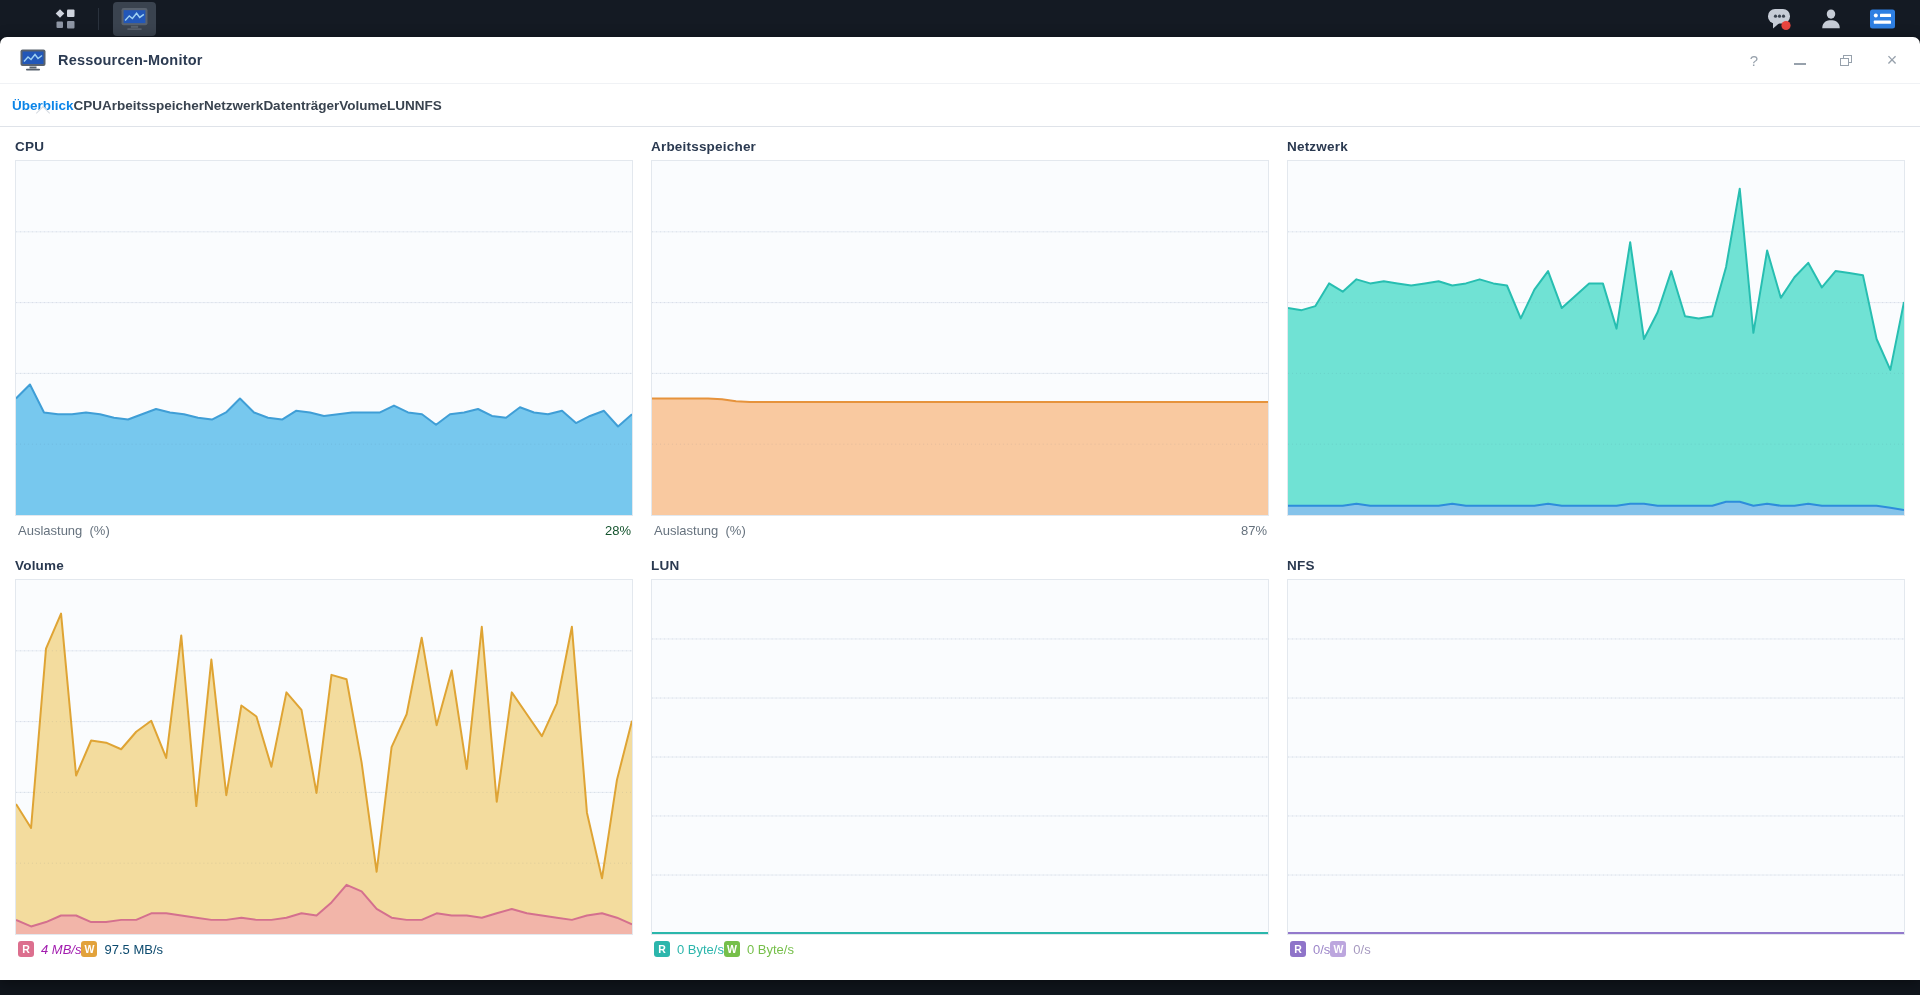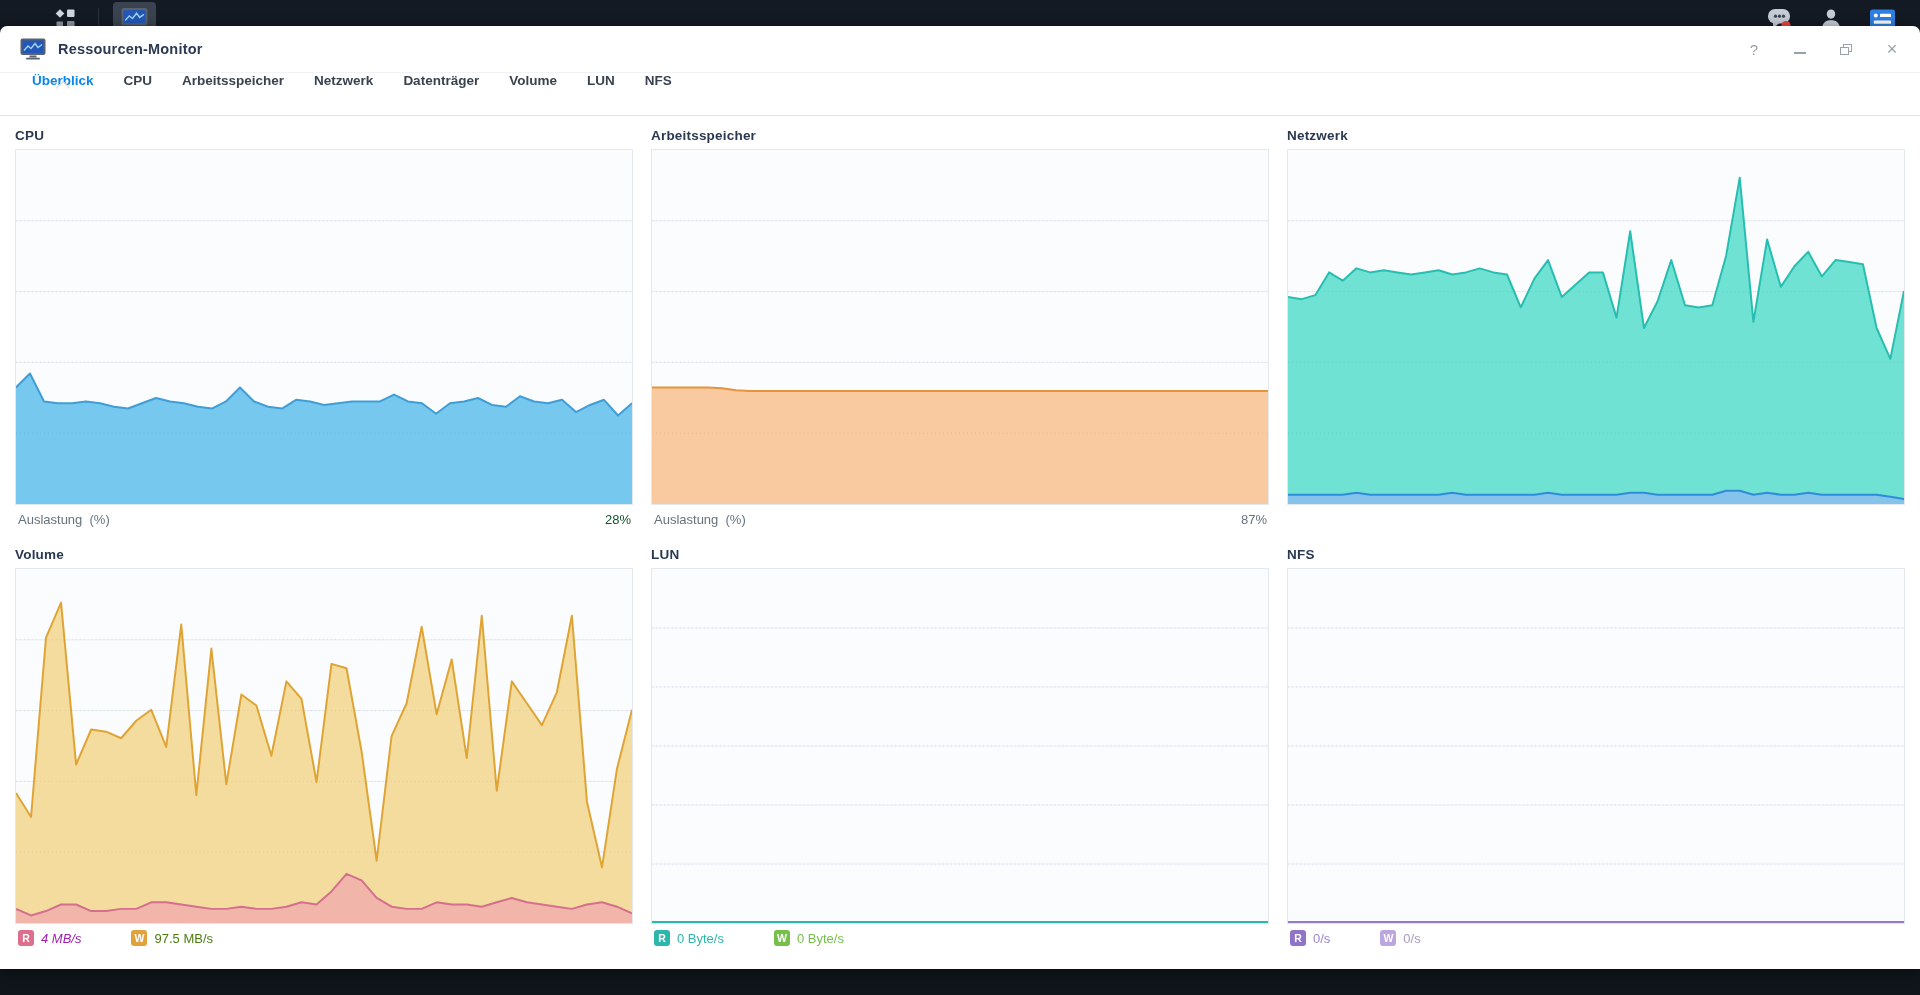--- a/index.html
+++ b/index.html
@@ -18,42 +18,42 @@
   }
   .tb-left{display:flex;align-items:center;height:100%;padding-left:38px;}
   .tb-btn{height:38px;display:flex;align-items:center;justify-content:center;padding:0 14px;}
   .tb-divider{width:1px;height:22px;background:#2a323d;margin:0 6px;}
   .tb-active{background:#3a434f;border-radius:4px;height:34px;margin-left:8px;padding:0 8px;}
   .tb-right{display:flex;align-items:center;gap:10px;padding-right:16px;height:100%;}
   .tb-icon-btn{height:38px;display:flex;align-items:center;justify-content:center;padding:0 8px;position:relative;}
 
   
   .window{
-    position:absolute;top:26px;left:0;width:1920px;height:943px;
+    position:absolute;top:37px;left:0;width:1920px;height:943px;
     background:#ffffff;border-radius:7px 7px 0 0;
     box-shadow:0 2px 14px rgba(0,0,0,.45);
     overflow:hidden;
   }
   .titlebar{
     height:46px;display:flex;align-items:center;padding:0 20px;
     border-bottom:1px solid #f0f2f5;
   }
   .titlebar .win-icon{margin-right:12px;display:flex;}
   .win-title{font-size:14.5px;font-weight:700;color:#2c3b52;letter-spacing:.2px;}
   .win-controls{margin-left:auto;display:flex;align-items:center;gap:30px;}
   .ctrl{color:#97a1ac;font-size:15px;line-height:1;display:flex;align-items:center;justify-content:center;width:16px;height:16px;}
   .min-icon{width:12px;height:2px;background:#97a1ac;margin-top:8px;}
   .restore-icon{position:relative;width:12px;height:11px;}
   .restore-icon::before{content:"";position:absolute;top:0;right:0;width:7px;height:6px;border:1.5px solid #97a1ac;}
   .restore-icon::after{content:"";position:absolute;bottom:0;left:0;width:7px;height:6px;border:1.5px solid #97a1ac;background:#fff;}
   .close-glyph{font-size:18px;}
 
   
   .tab-bar{
-    height:42px;display:flex;align-items:flex-start;gap:30px;padding:0 32px;
+    height:42px;display:flex;align-items:center;padding:0 12px;
     border-bottom:1px solid #dfe3e9;position:relative;
   }
   .tab{
     position:relative;display:flex;align-items:center;
     font-size:13.5px;font-weight:700;color:#39434f;z-index:1;
   }
   .tab.active{color:#0c85e8;}
   .tab.active::after{
     content:"";position:absolute;left:50%;bottom:-5px;
     width:9px;height:9px;background:#fff;
@@ -67,21 +67,21 @@
     column-gap:18px;row-gap:14px;padding:12px 15px 0;
   }
   .panel-title{
     margin:0 0 6px 0;font-size:13.5px;font-weight:700;color:#2a3950;letter-spacing:.2px;
   }
   .chart-box{
     height:356px;border:1px solid #e3e8ee;background:#fafcfe;box-sizing:border-box;
   }
   .chart-box svg{display:block;width:100%;height:100%;}
   .legend{
-    height:28px;display:flex;align-items:center;column-gap:50px;
+    height:28px;display:flex;align-items:center;
     font-size:13px;padding-left:3px;
   }
   .leg-item{display:inline-flex;align-items:center;}
   .leg-item .leg-text{white-space:pre;}
   .leg-right{margin-left:auto;padding-right:2px;}
   .badge{
     display:inline-flex;align-items:center;justify-content:center;
     width:16px;height:16px;border-radius:3px;color:#fff;
     font-size:10.5px;font-weight:700;margin-right:7px;flex:none;
   }
@@ -266,21 +266,21 @@
             <line x1="0" x2="618" y1="284.8" y2="284.8" stroke="rgba(70,95,130,0.12)" stroke-width="1" stroke-dasharray="1,3"></line>
           </svg>
     </div>
     <div class="legend">
           <span class="leg-item">
             <span class="badge" style="background: rgb(220, 111, 142);">R</span>
             <span class="leg-text" style="color: #a21caf; font-style: italic;">4 MB/s</span>
           </span>
           <span class="leg-item">
             <span class="badge" style="background: rgb(226, 162, 59);">W</span>
-            <span class="leg-text" style="color: #4d7c0f; text-align: center;">97.5 MB/s</span>
+            <span class="leg-text" style="color: #0c4a6e; text-align: center;">97.5 MB/s</span>
           </span>
         </div>
   </section>
 
   <section class="panel">
     <h3 class="panel-title">LUN</h3>
     <div class="chart-box">
       <svg preserveAspectRatio="none" viewBox="0 0 618 356">
             <line x1="0" x2="618" y1="59.3" y2="59.3" stroke="#e8edf4" stroke-width="1"></line>
             <line x1="0" x2="618" y1="118.7" y2="118.7" stroke="#e8edf4" stroke-width="1"></line>

